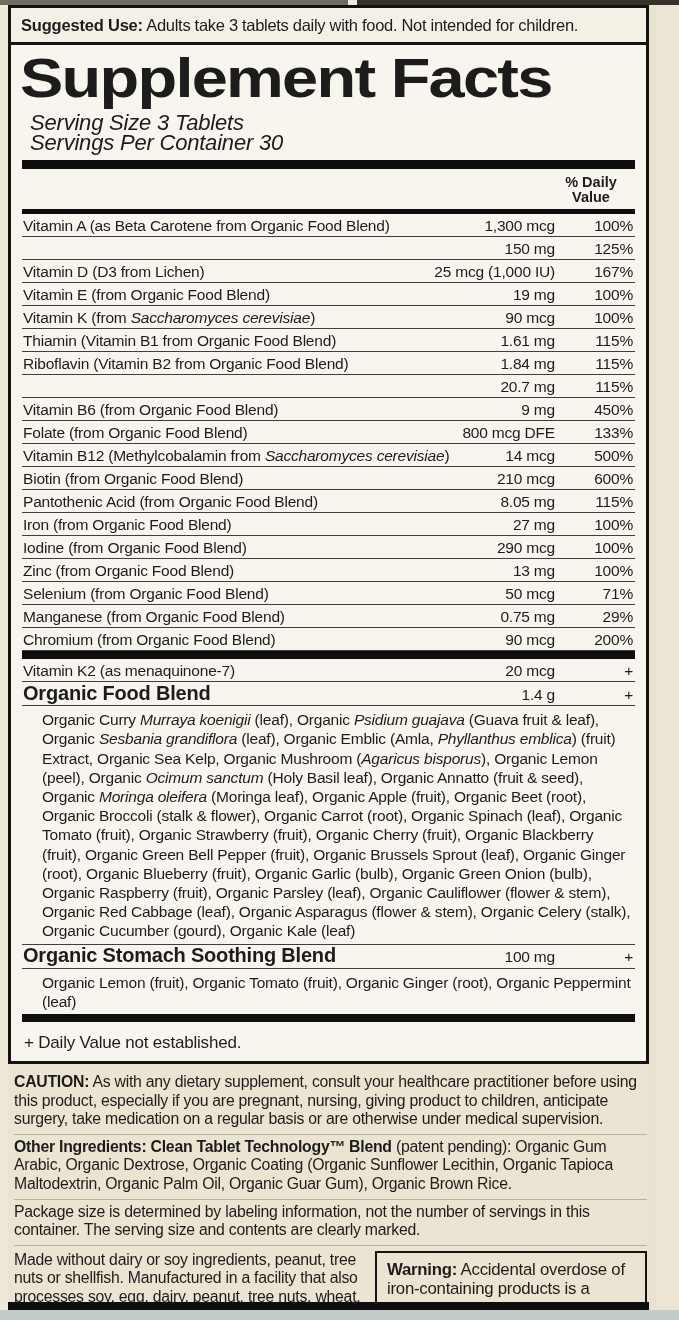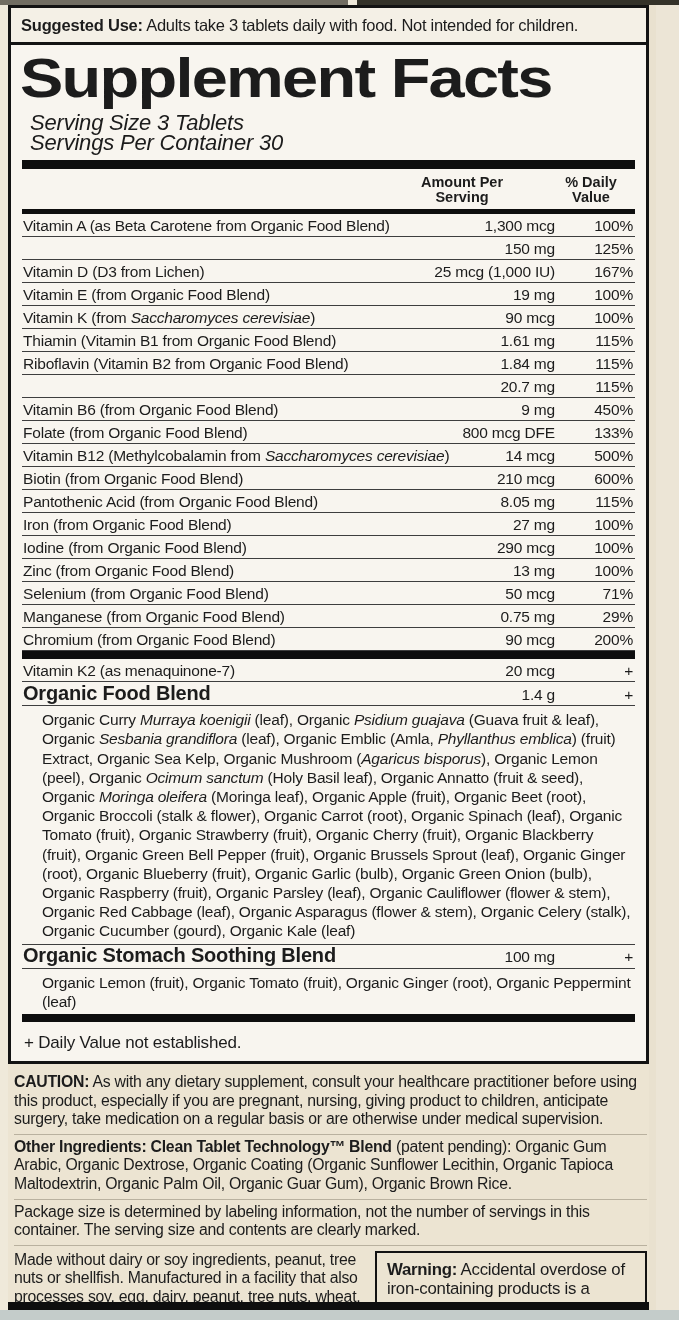--- a/index.html
+++ b/index.html
@@ -64,24 +64,20 @@
 
     <div class="facts">
       <div class="sf-title">Supplement Facts</div>
       <div class="serving">Serving Size 3 Tablets</div>
       <div class="serving">Servings Per Container 30</div>
 
       <div class="bar"></div>
 
       <div class="thead">
         <span class="th-sp"></span>
-        <span class="th-amt">
-          <span>Amount Per</span><br>
-          <span>Serving</span>
-        </span>
         <span class="th-dv">
           <span>% Daily</span><br>
           <span>Value</span>
         </span>
       </div>
 
       <div class="bar-sm"></div>
 
       <div>
           <div class="trow">

